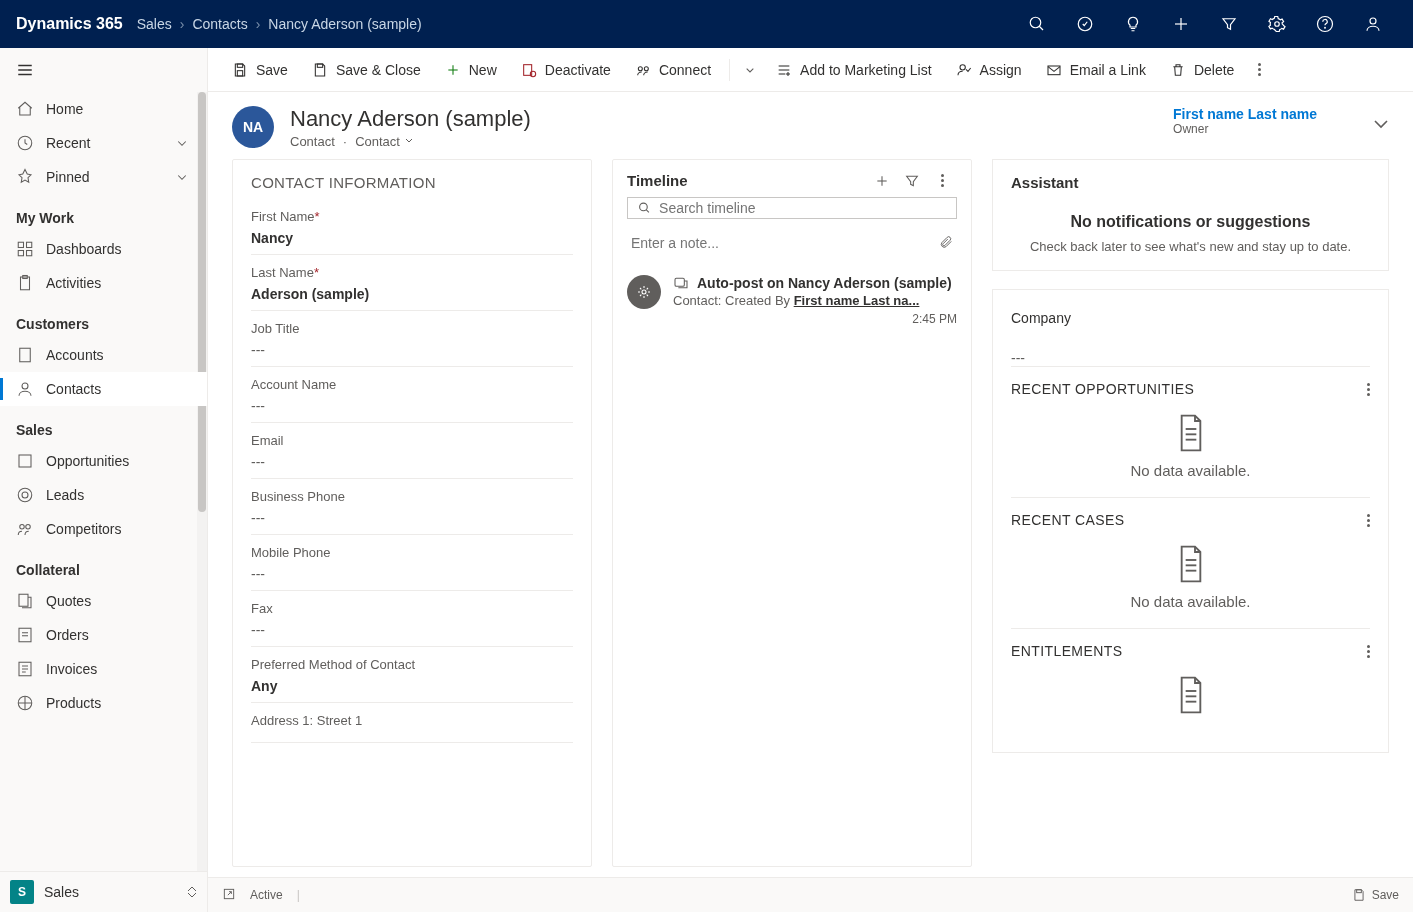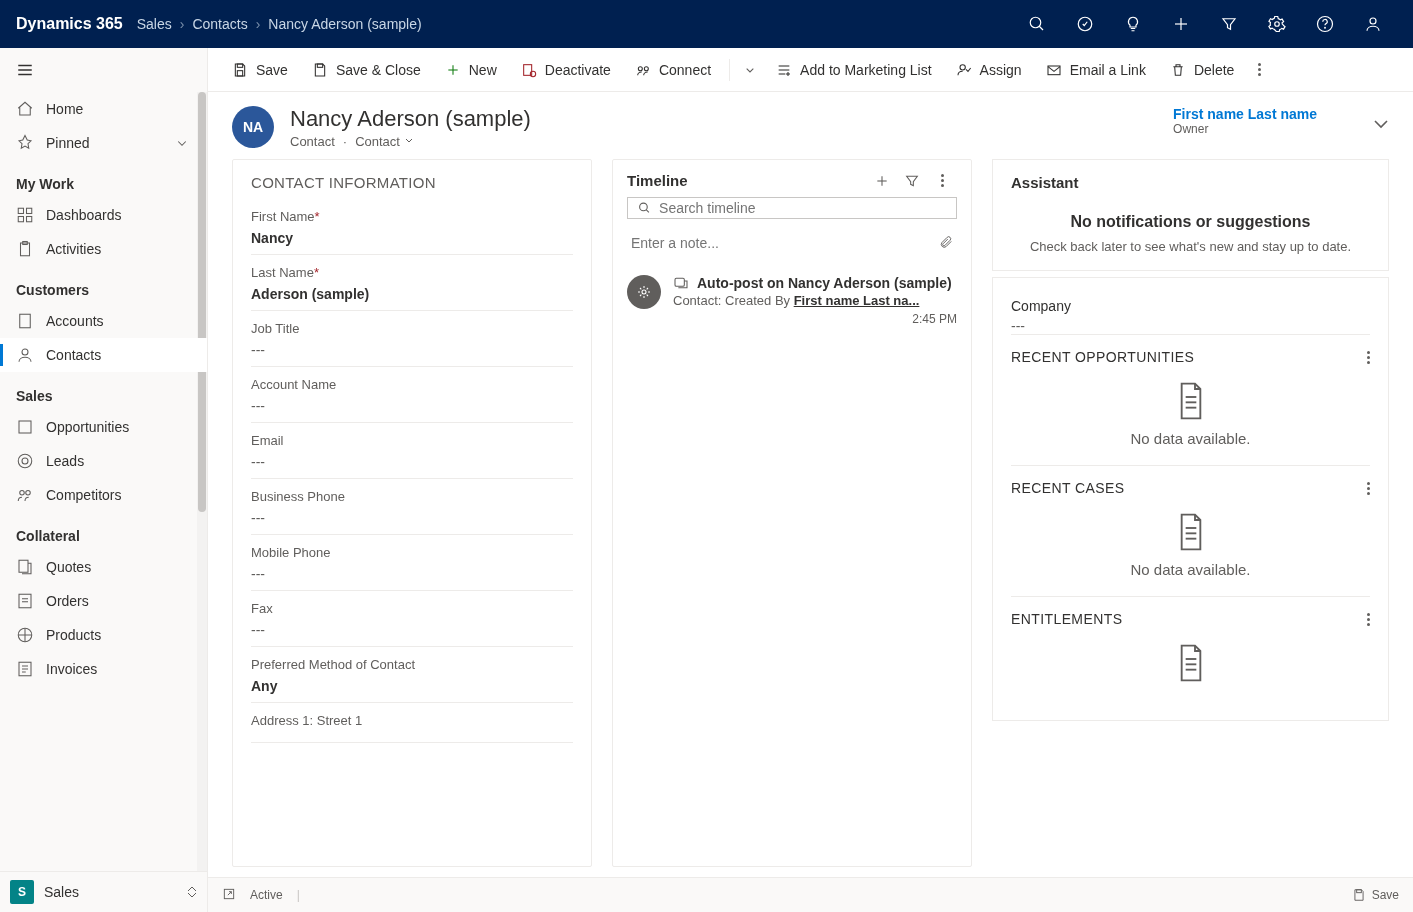--- a/index.html
+++ b/index.html
@@ -51,21 +51,21 @@
 .header-owner { margin-left: auto; text-align: left; padding-right:40px; }
 .header-owner .name { color: #0078d4; font-size:14px; font-weight:600; }
 .header-owner .lbl { color: #605e5c; font-size:12px; }
 .header-chev { padding-top:10px; }
 
 
 .cols { flex:1; display:flex; gap:20px; padding:0 24px 10px; min-height:0; overflow:hidden; }
 .col { background:#fff; border:1px solid #edebe9; border-radius:2px; display:flex; flex-direction:column; min-height:0; }
 .col1 { flex: 0 0 360px; }
 .col2 { flex: 0 0 360px; }
-.col3 { flex: 1; border:none; display:flex; flex-direction:column; gap:6px; }
+.col3 { flex: 1; border:none; display:flex; flex-direction:column; gap:18px; }
 
 .panel-title { font-size:15px; font-weight:400; color:#605e5c; padding:14px 18px 8px; letter-spacing:.3px; }
 .fields { flex:1; overflow-y:auto; padding:0 18px 10px; }
 .field { border-bottom:1px solid #edebe9; padding:10px 0 8px; }
 .field-label { font-size:13px; color:#605e5c; margin-bottom:6px; }
 .field-label .req { color:#a4262c; }
 .field-value { font-size:14px; font-weight:600; color:#323130; }
 .field-value.empty { font-weight:400; color:#605e5c; }
 
 
@@ -89,21 +89,21 @@
 .tl-line2 b { color:#323130; font-weight:600;text-decoration:underline; }
 .tl-time { font-size:12px; color:#605e5c; text-align:right; margin-top:4px; }
 
 
 .panel3 { border:1px solid #edebe9; padding:14px 18px 16px; }
 .panel3 .h { font-weight:600; font-size:15px; margin-bottom:8px; display:flex; align-items:center; }
 .panel3.assistant { text-align:center; }
 .panel3.assistant .h { text-align:left; }
 .assist-title { font-weight:600; font-size:16px; margin:22px 0 8px; }
 .assist-sub { font-size:13px; color:#605e5c; }
-.company .lbl { font-size:14px; color:#323130; margin:6px 0 4px; }
+.company .lbl { font-size:14px; color:#323130; margin:6px 0 24px; }
 .company .val { color:#605e5c; }
 .section-h { font-size:14px; font-weight:400; letter-spacing:.4px; padding:14px 0 10px; border-top:1px solid #edebe9; display:flex; align-items:center; color:#323130; }
 .section-h:first-of-type { border-top:none; }
 .section-h .more { margin-left:auto; cursor:pointer; color:#605e5c; }
 .nodata { text-align:center; padding:6px 0 18px; }
 .nodata svg { width:34px;height:40px;stroke:#605e5c;fill:none;stroke-width:1.4; }
 .nodata div { color:#605e5c; font-size:15px; margin-top:6px; }
 
 
 .statusbar { height:28px; border-top:1px solid #edebe9; background:#faf9f8; display:flex; align-items:center; padding:17px 14px; font-size:12px; color:#605e5c; gap:14px; }
@@ -191,20 +191,30 @@
           <div class="sb-scrollbar-thumb"></div>
         </div>
     <div class="sb-item">
           <svg viewBox="0 0 24 24">
             <path d="M3 11l9-8 9 8M5 10v10h14V10"></path>
           </svg>
           <span>Home</span>
         </div>
         <div class="sb-item">
           <svg viewBox="0 0 24 24">
+            <circle cx="12" cy="12" r="9"></circle>
+            <path d="M12 7v5l3 2"></path>
+          </svg>
+          <span>Recent</span>
+          <svg class="chev" viewBox="0 0 24 24" width="12" height="12">
+            <path d="M7 10l5 5 5-5"></path>
+          </svg>
+        </div>
+        <div class="sb-item">
+          <svg viewBox="0 0 24 24">
             <path d="M12 2l3 6 5 1-4 4 1 6-5-3-5 3 1-6-4-4 5-1z"></path>
           </svg>
           <span>Pinned</span>
           <svg class="chev" viewBox="0 0 24 24" width="12" height="12">
             <path d="M7 10l5 5 5-5"></path>
           </svg>
         </div>
         <div class="sb-group">My Work</div>
         <div class="sb-item">
           <svg viewBox="0 0 24 24">
@@ -273,31 +283,31 @@
         <div class="sb-item">
           <svg viewBox="0 0 24 24">
             <rect x="4" y="3" width="16" height="18"></rect>
             <line x1="8" y1="9" x2="16" y2="9"></line>
             <line x1="8" y1="13" x2="16" y2="13"></line>
           </svg>
           <span>Orders</span>
         </div>
         <div class="sb-item">
           <svg viewBox="0 0 24 24">
+            <rect x="4" y="3" width="16" height="18"></rect>
+            <path d="M8 8h8M8 12h8M8 16h5"></path>
+          </svg>
+          <span>Invoices</span>
+        </div>
+        <div class="sb-item">
+          <svg viewBox="0 0 24 24">
             <circle cx="12" cy="12" r="9"></circle>
             <path d="M12 3v18M3 12h18"></path>
           </svg>
           <span>Products</span>
-        </div>
-        <div class="sb-item">
-          <svg viewBox="0 0 24 24">
-            <rect x="4" y="3" width="16" height="18"></rect>
-            <path d="M8 8h8M8 12h8M8 16h5"></path>
-          </svg>
-          <span>Invoices</span>
         </div>
       </div>
     <div class="sidebar-footer">
       <div class="sf-badge">S</div>
       <span>Sales</span>
       <div class="sf-chev">
         <svg width="10" height="6" viewBox="0 0 10 6" stroke="#605e5c" fill="none">
             <path d="M1 5l4-4 4 4"></path>
           </svg>
         <svg width="10" height="6" viewBox="0 0 10 6" stroke="#605e5c" fill="none">

